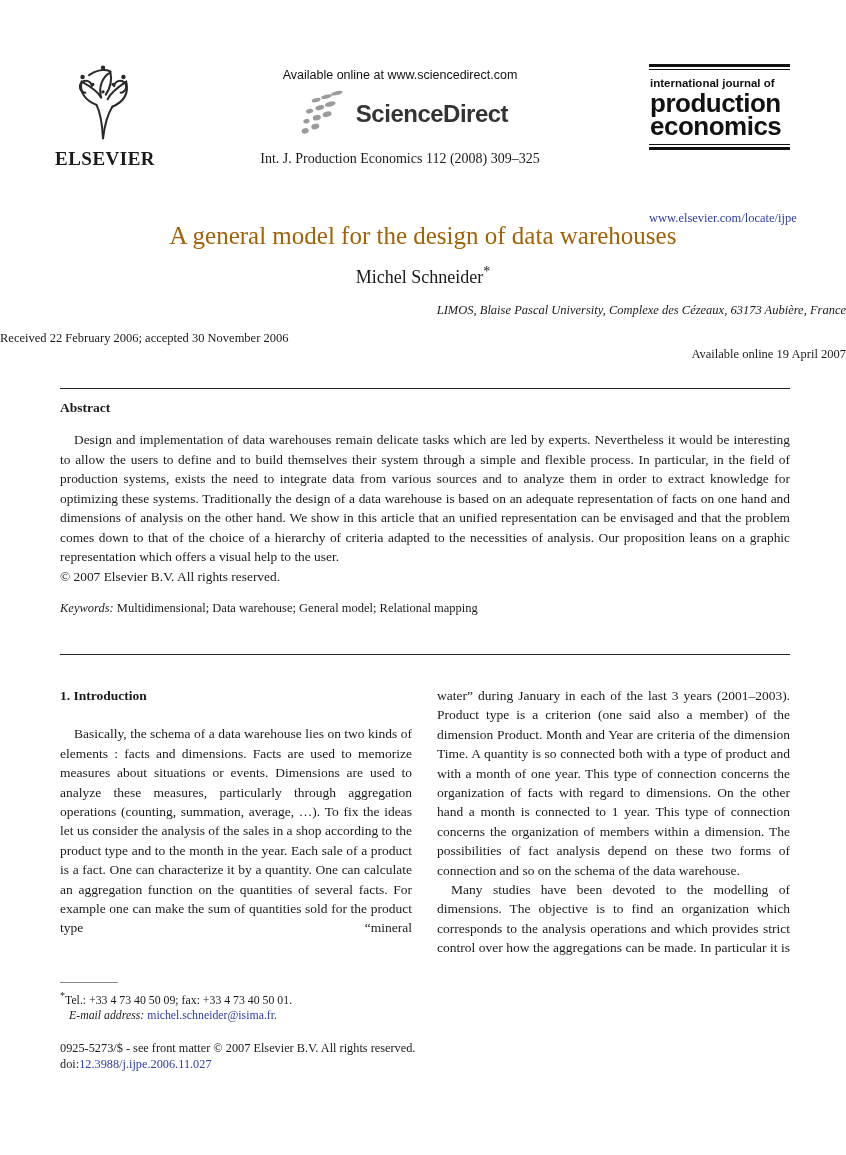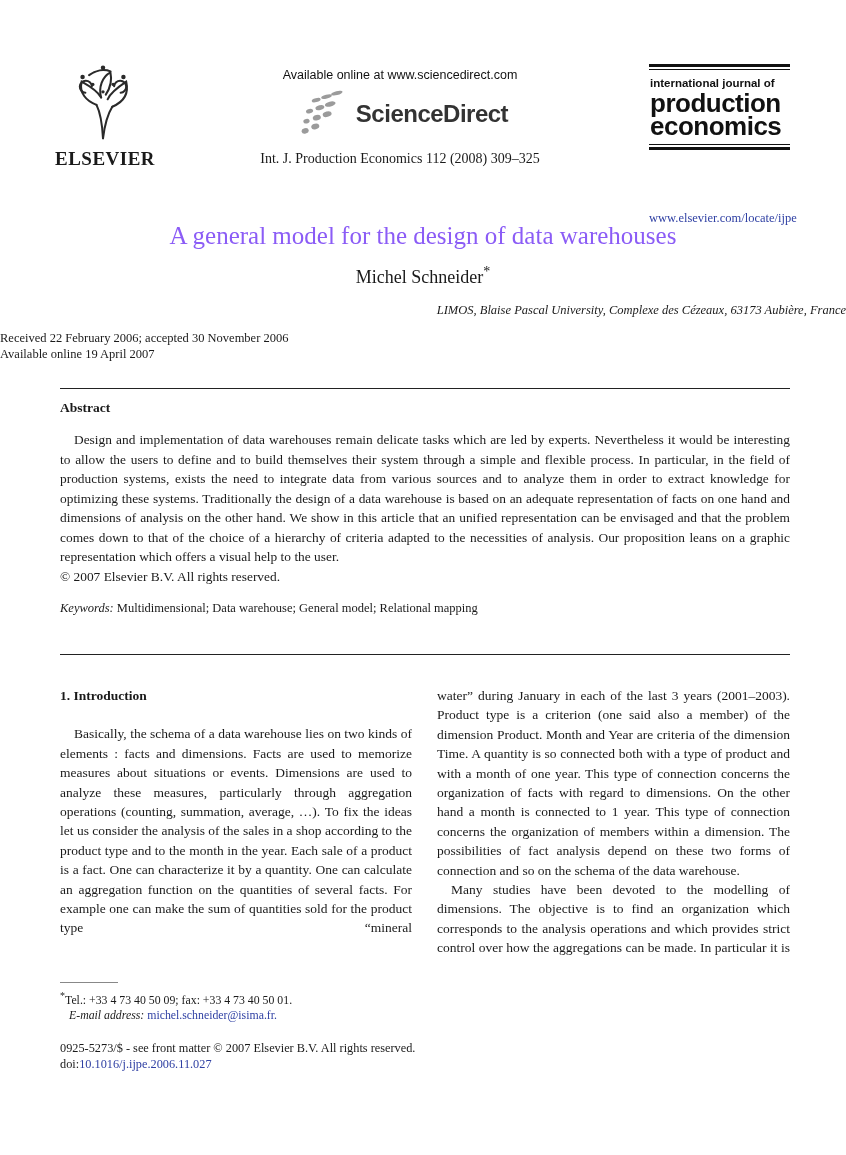--- a/index.html
+++ b/index.html
@@ -23,26 +23,26 @@
   .journal-box{position:absolute;left:649px;top:64px;width:141px;font-family:"Liberation Sans",sans-serif;}
   .rule-thick{height:3px;background:#111;}
   .rule-thin{height:1px;background:#111;margin-top:2px;}
   .rule-thin2{height:1px;background:#111;margin-bottom:2px;}
   .jb-line1{font-size:11.5px;font-weight:bold;margin:7px 0 3px 1px;color:#111;}
   .jb-big{font-size:26px;font-weight:bold;line-height:23px;letter-spacing:-.5px;color:#111;margin-left:1px;}
   .jb-bottom{margin-top:6px;}
   .journal-url{position:absolute;left:649px;top:168px;width:141px;text-align:right;font-size:12.5px;margin-top:43px;}
   a.link{color:#2e3fa3;text-decoration:none;}
   
-  .title{position:absolute;left:0;top:222px;width:846px;text-align:center;font-size:25px;color:#8b5cf6;}
+  .title{position:absolute;left:0;top:222px;width:846px;text-align:center;font-size:25px;color:#a16207;}
   .author{position:absolute;left:0;top:264px;width:846px;text-align:center;font-size:18px;}
   .author sup{font-size:14px;}
   .affiliation{position:absolute;left:0;top:303px;width:846px;text-align:right;font-style:italic;font-size:12.5px;}
   .received{position:absolute;left:0;top:331px;width:846px;font-size:12.5px;}
-  .available-date{position:absolute;left:0;top:347px;width:846px;text-align:left;font-size:12.5px;}
+  .available-date{position:absolute;left:0;top:347px;width:846px;text-align:right;font-size:12.5px;}
   .hrule{position:absolute;left:60px;width:730px;height:1px;background:#222;}
   
   .abstract-head{position:absolute;left:60px;top:400px;font-weight:bold;font-size:13.5px;}
   .abstract-text{position:absolute;left:60px;top:430px;width:730px;font-size:13.4px;line-height:19.5px;text-align:justify;text-indent:14px;}
   .copyright{margin-top:0;text-indent:0;}
   .keywords{position:absolute;left:60px;top:601px;width:730px;font-size:12.5px;}
   .keywords .kw-label{font-style:italic;}
   
   .col{position:absolute;top:686px;font-size:13.5px;line-height:19.4px;text-align:justify;}
   .col-left{left:60px;width:352px;}
@@ -168,16 +168,16 @@
   <div class="footnote">
     <div><sup>*</sup><span>Tel.: +33 4 73 40 50 09; fax: +33 4 73 40 50 01.</span></div>
     <div class="fn-line2">
       <span class="fn-email-label">E-mail address:</span>
       <a class="link" href="#">michel.schneider@isima.fr.</a>
     </div>
   </div>
 
   <div class="footer">
     <div>0925-5273/$ - see front matter © 2007 Elsevier B.V. All rights reserved.</div>
-    <div><span>doi:</span><a class="link" href="#">10.1016/j.ijpe.2006.11.027</a></div>
+    <div><span>doi:</span><a class="link" href="#">12.3988/j.ijpe.2006.11.027</a></div>
   </div>
 
 </div>
 
 </body></html>

